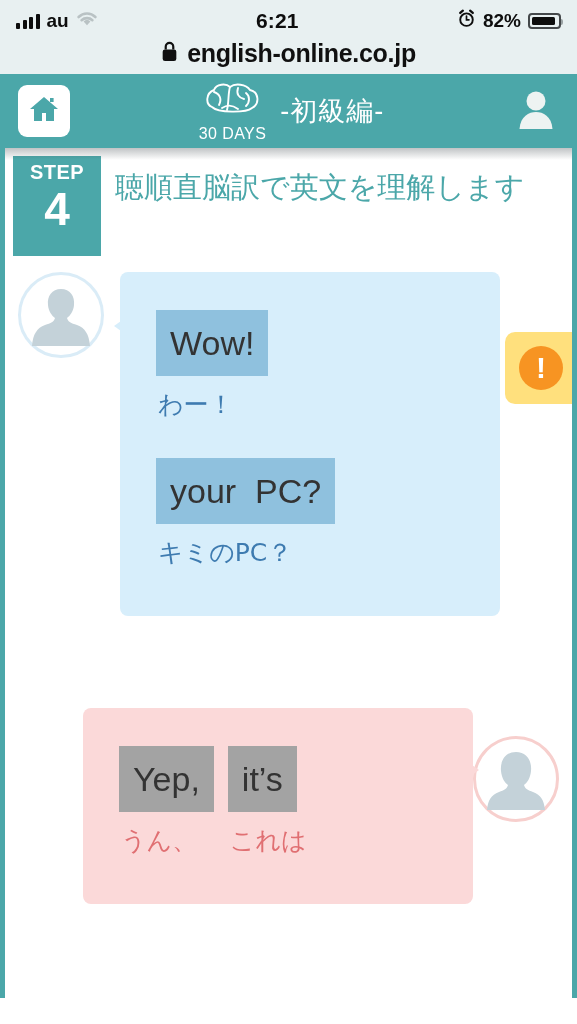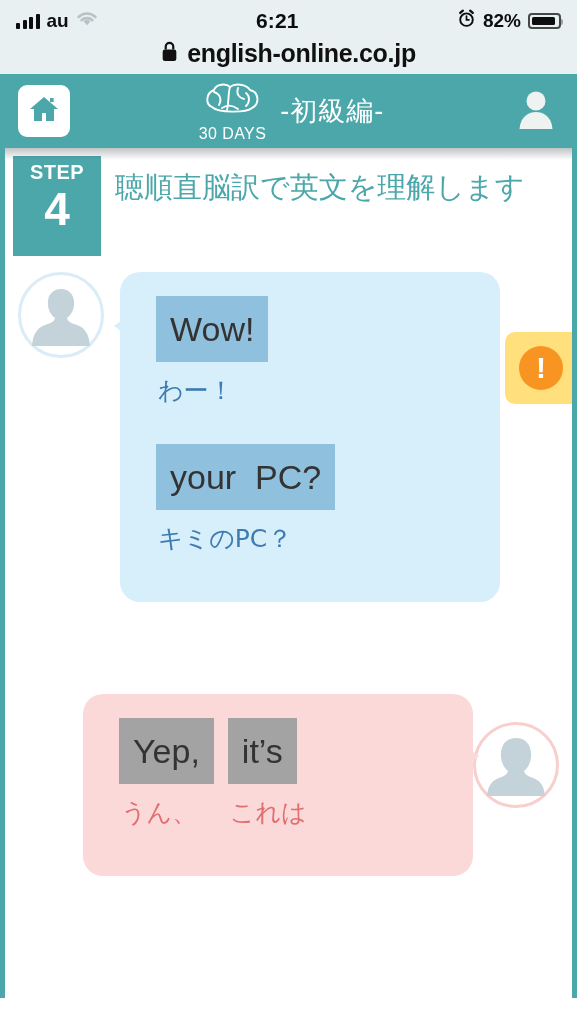--- a/index.html
+++ b/index.html
@@ -101,21 +101,21 @@
   
   .chat { position:relative; padding-top:62px; }
   .row { position:relative; display:flex; align-items:flex-start; }
   .row.right { justify-content:flex-end; }
 
   .face { width:86px; height:86px; border-radius:50%; background:#fff;
           flex:0 0 auto; display:flex; align-items:center; justify-content:center; }
   .face.blue { border:3px solid #daecf7; margin-left:18px; }
   .face.pink { border:3px solid #f7cfcd; margin-right:18px; margin-top:28px; }
 
-  .bubble { position:relative; border-radius:20px; padding:24px 34px 40px 36px; }
+  .bubble { position:relative; border-radius:8px; padding:38px 34px 40px 36px; }
   .bubble.blue { background:#d7eefb; margin-left:16px; width:380px; }
   .bubble.pink { background:#fbd9d9; margin-left:58px; width:390px; }
   .bubble.blue::before{
     content:""; position:absolute; left:-16px; top:44px;
     border:10px solid transparent; border-right:14px solid #d7eefb;
   }
   .bubble.pink::before{
     content:""; position:absolute; right:-16px; top:52px;
     border:10px solid transparent; border-left:14px solid #fbd9d9;
   }

